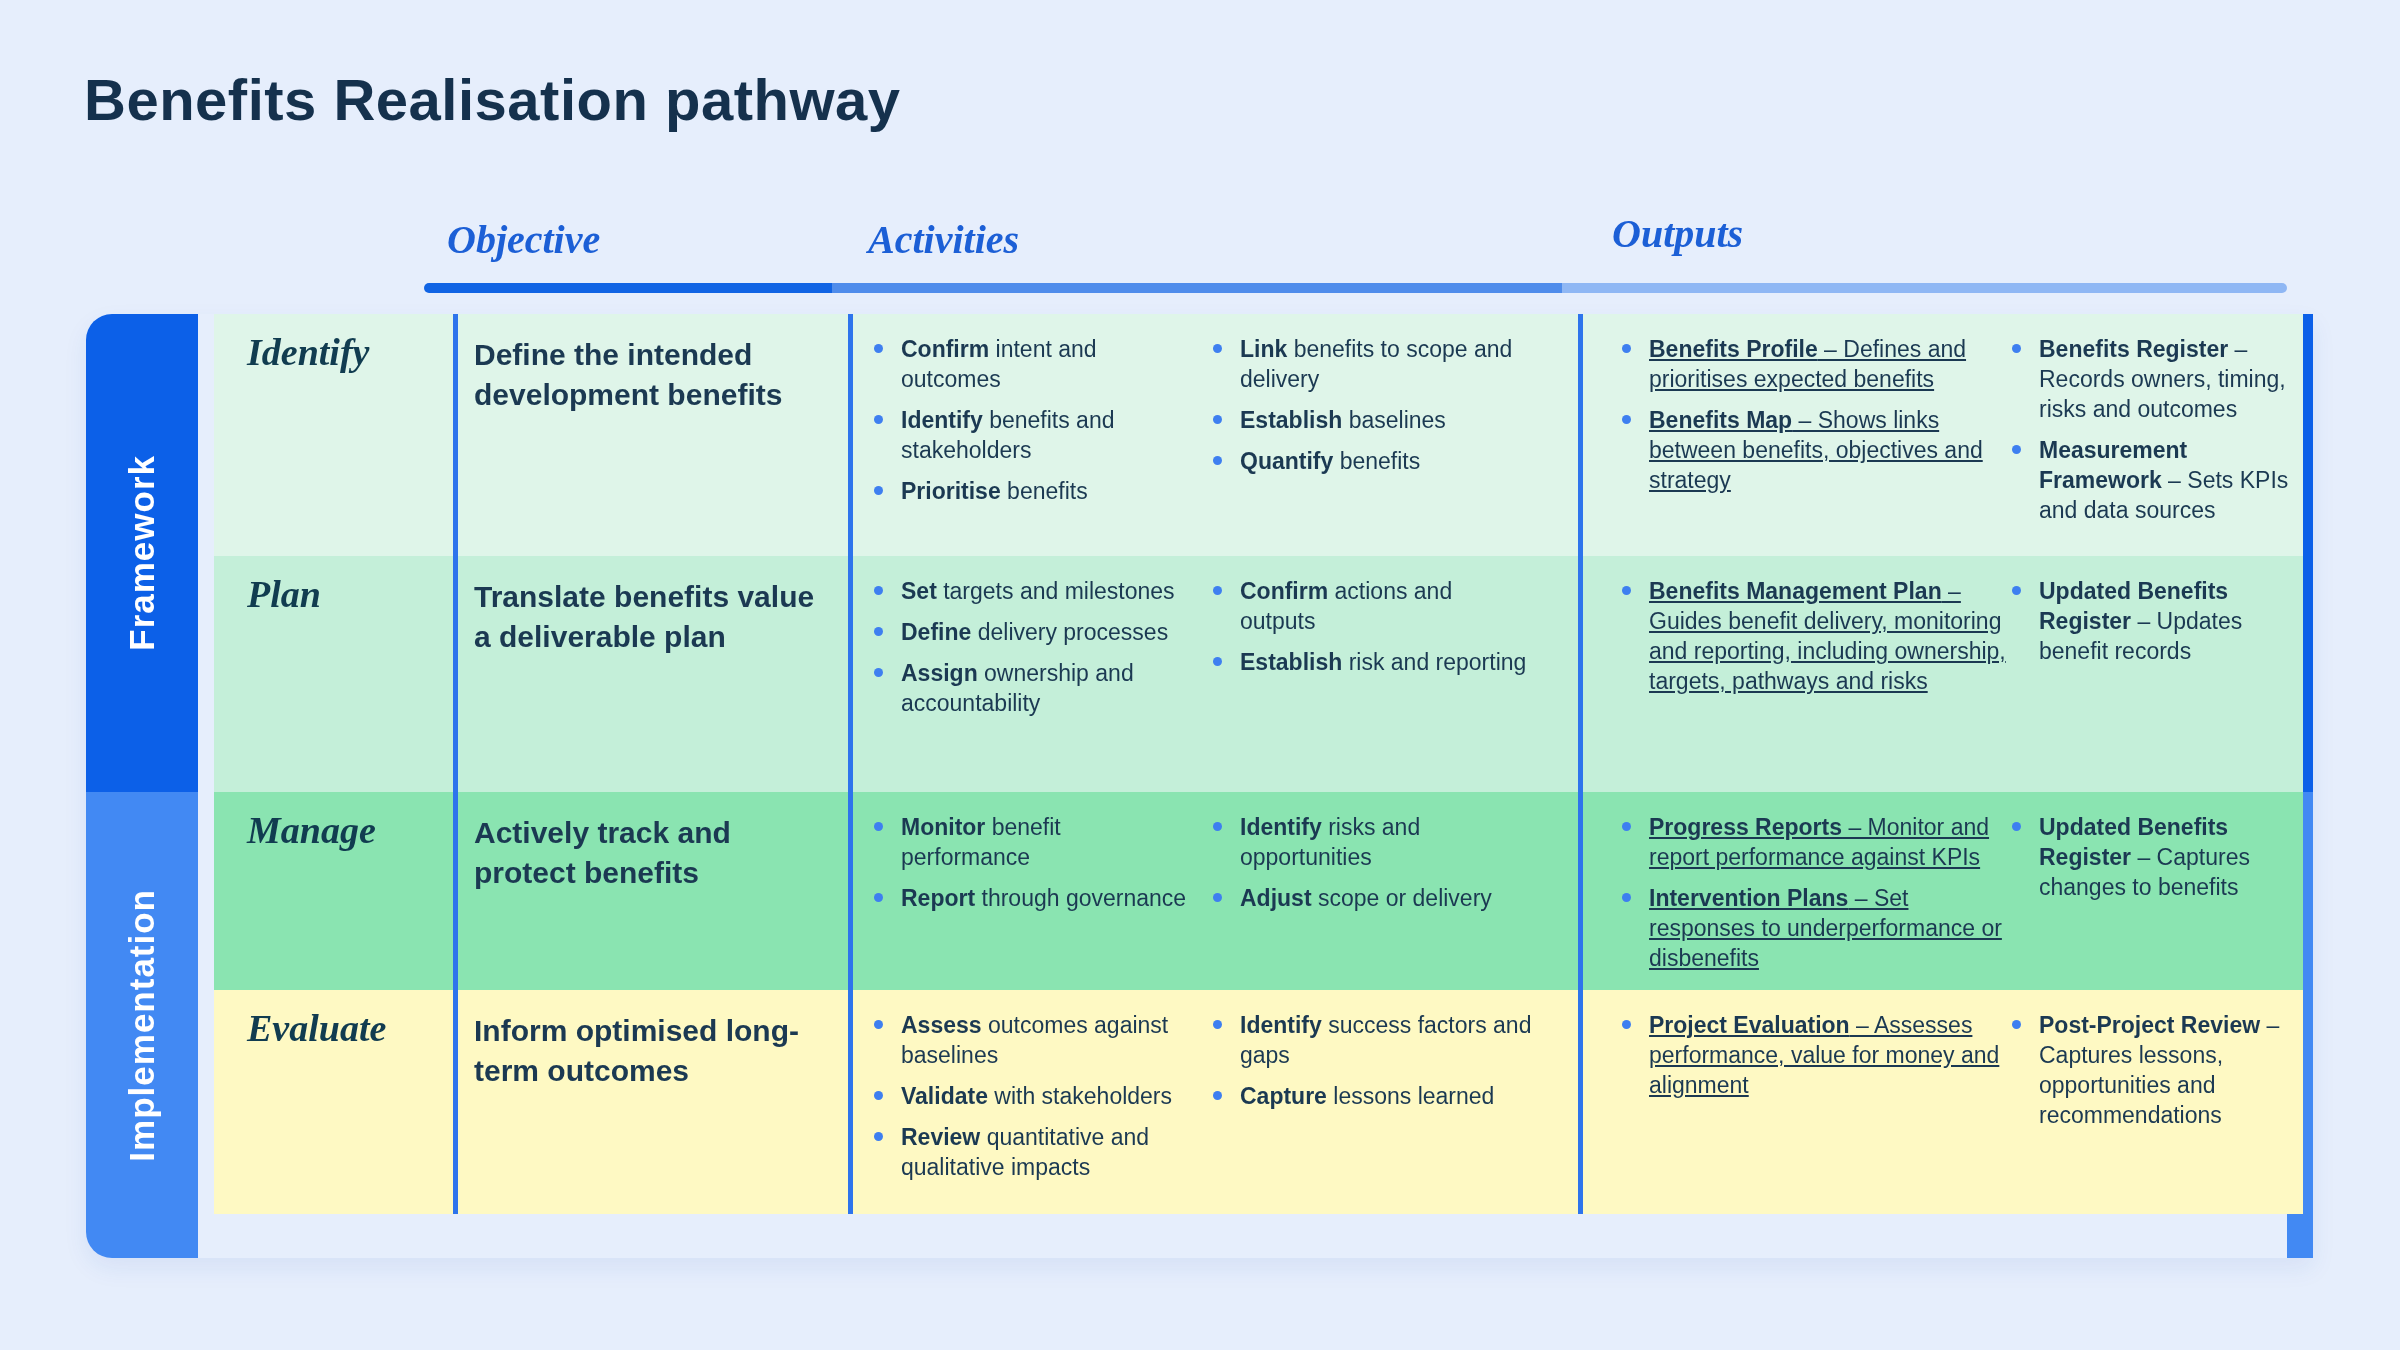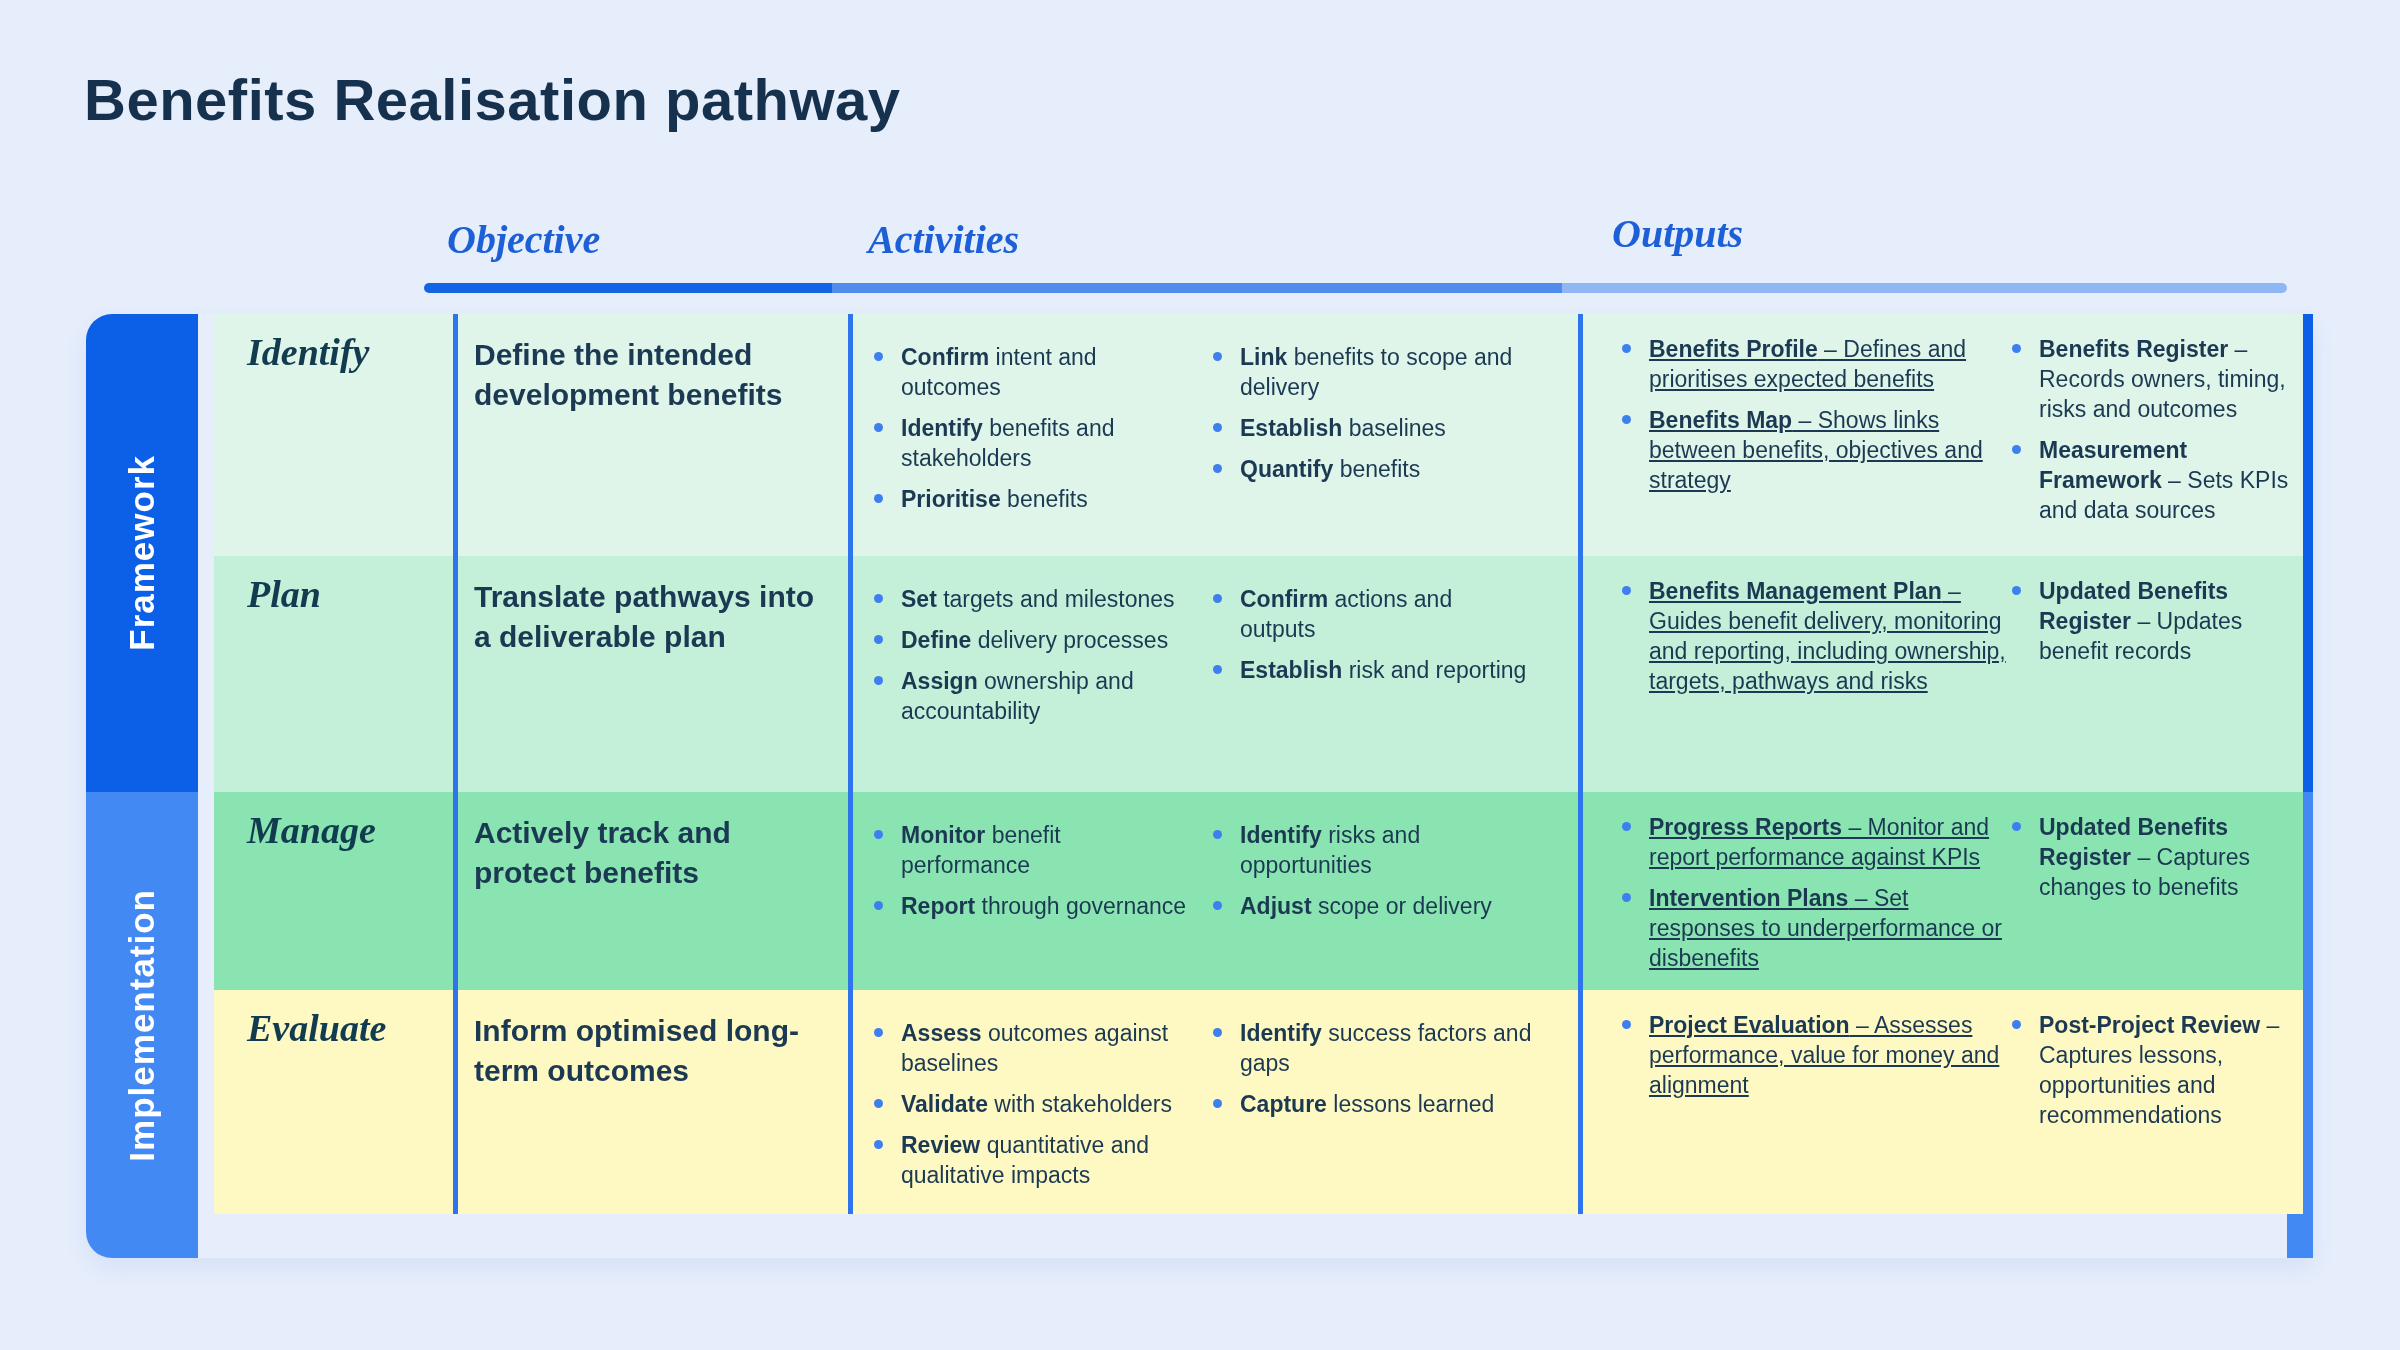--- a/index.html
+++ b/index.html
@@ -68,21 +68,21 @@
   .cell{color:var(--text,#1b3952);}
   .cell.phase{
     padding:16px 0 0 33px;
     font-family:"Liberation Serif",serif;font-style:italic;font-weight:600;
     font-size:38px;color:#113c50;
   }
   .cell.objective{
     padding:21px 26px 0 16px;
     font-size:30px;font-weight:700;line-height:40px;
   }
-  .cell.activities{display:flex;padding:28px 6px 0 12px;}
+  .cell.activities{display:flex;padding:20px 6px 0 12px;}
   .cell.activities ul.ac1{width:325px;}
   .cell.activities ul.ac2{width:330px;margin-left:14px;}
   .cell.outputs{position:relative;}
   .cell.outputs ul{position:absolute;top:20px;}
   .cell.outputs ul.oc1{left:30px;width:402px;text-decoration:underline;}
   .cell.outputs ul.oc2{left:420px;width:292px;}
 
   ul.bullets{list-style:none;margin:0;padding:0;}
   ul.bullets li{
     position:relative;padding-left:36px;margin-bottom:11px;
@@ -152,21 +152,21 @@
           <ul class="bullets oc2">
               <li><b>Benefits Register</b> – Records owners, timing, risks and outcomes</li>
               <li><b>Measurement Framework</b> – Sets KPIs and data sources</li>
             </ul>
         </div>
       </div>
 
       <div class="trow r1" style="background: rgb(196, 239, 217);">
         <div class="cell phase"><span>Plan</span></div>
         <div class="vline"></div>
-        <div class="cell objective"><span>Translate pathways into a deliverable plan</span></div>
+        <div class="cell objective"><span>Translate benefits value a deliverable plan</span></div>
         <div class="vline"></div>
         <div class="cell activities">
           <ul class="bullets ac1">
               <li><b>Set</b> targets and milestones</li>
               <li><b>Define</b> delivery processes</li>
               <li><b>Assign</b> ownership and accountability</li>
             </ul>
           <ul class="bullets ac2">
               <li><b>Confirm</b> actions and outputs</li>
               <li><b>Establish</b> risk and reporting</li>

